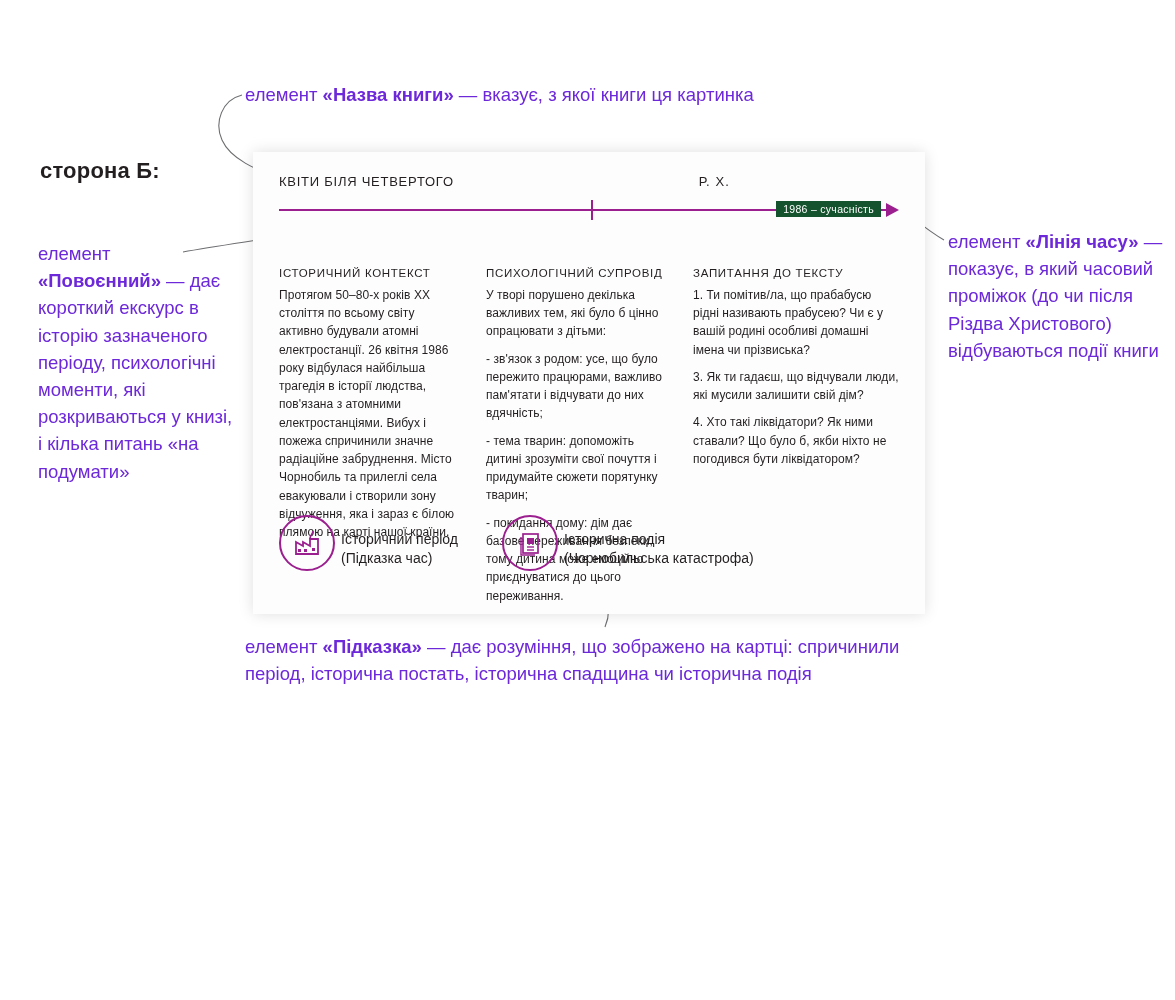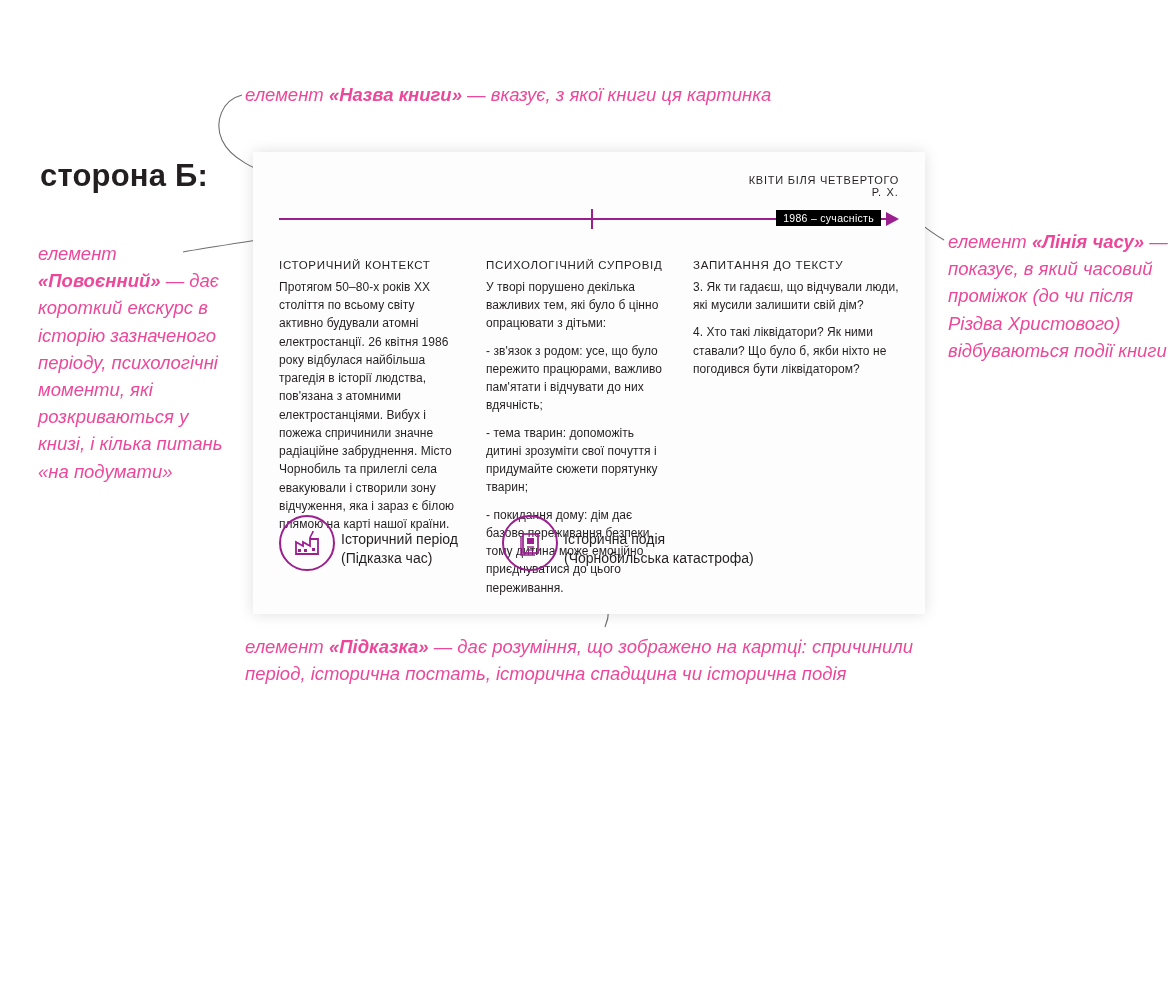--- a/index.html
+++ b/index.html
@@ -12,32 +12,31 @@
     color: #231f20;
     position: relative;
     overflow: hidden;
   }
 
   
   .anno {
     position: absolute;
     font-size: 18.5px;
     line-height: 1.42;
-    color: #ec4899;
+    color: #6d28d9;
     font-weight: 300;
-    font-style: italic;
   }
   .anno b { font-weight: 700; }
 
   
   #side-label {
     position: absolute;
     left: 40px;
     top: 158px;
-    font-size: 31px;
+    font-size: 22px;
     font-weight: 700;
     letter-spacing: .2px;
   }
 
   
   #anno-book {
     left: 245px;
     top: 82px;
     width: 560px;
   }
@@ -75,25 +74,24 @@
     width: 672px;
     height: 462px;
     background: #fdfdfd;
     box-shadow: 0 0 14px rgba(0,0,0,.13);
   }
 
   #card-inner { padding: 22px 26px 0 26px; }
 
   .card-head {
     display: flex;
-    align-items: flex-end;
-    font-size: 11px;
+    align-items: flex-start;
+    font-size: 13px;
     letter-spacing: .75px;
     color: #231f20;
-    flex-direction: column;
   }
   .card-head .book-title { flex: 0 0 auto; }
   .card-head .rx {
     margin-left: 245px;
     letter-spacing: 1.1px;
   }
 
   
   #timeline {
     position: relative;
@@ -122,34 +120,34 @@
     top: 4.5px;
     width: 0; height: 0;
     border-top: 7.5px solid transparent;
     border-bottom: 7.5px solid transparent;
     border-left: 13px solid #9b1f8f;
   }
   #timeline .period-badge {
     position: absolute;
     right: 18px;
     top: 2.5px;
-    background: #000000;
+    background: #14532d;
     color: #ffffff;
     font-size: 10.5px;
     letter-spacing: .3px;
     padding: 3px 7px 3px 7px;
     line-height: 1;
     white-space: nowrap;
   }
 
   
   #columns {
     display: flex;
     gap: 0;
-    margin-top: 26px;
+    margin-top: 43px;
   }
   .col { width: 215px; padding-right: 24px; }
   .col:last-child { padding-right: 0; }
   .col h4 {
     margin: 0 0 7px 0;
     font-size: 11.5px;
     font-weight: 400;
     letter-spacing: .7px;
   }
   .col p {
@@ -252,20 +250,21 @@
       <div class="col">
         <h4>ПСИХОЛОГІЧНИЙ СУПРОВІД</h4>
         <p>У творі порушено декілька важливих тем, які було б цінно опрацювати з дітьми:</p>
         <p>- зв'язок з родом: усе, що було пережито працюрами, важливо пам'ятати і відчувати до них вдячність;</p>
         <p>- тема тварин: допоможіть дитині зрозуміти свої почуття і придумайте сюжети порятунку тварин;</p>
         <p>- покидання дому: дім дає базове переживання безпеки, тому дитина може емоційно приєднуватися до цього переживання.</p>
       </div>
 
       <div class="col">
         <h4>ЗАПИТАННЯ ДО ТЕКСТУ</h4>
+        <p>1. Ти помітив/ла, що прабабусю рідні називають прабусею? Чи є у вашій родині особливі домашні імена чи прізвиська?</p>
         <p>3. Як ти гадаєш, що відчували люди, які мусили залишити свій дім?</p>
         <p>4. Хто такі ліквідатори? Як ними ставали? Що було б, якби ніхто не погодився бути ліквідатором?</p>
       </div>
 
     </div>
   </div>
 
   <div id="icons-row" style="left:26px; top:363px; position:absolute;">
     <div class="icon-block" id="icon-block-1">
       <div class="icon-circle">

